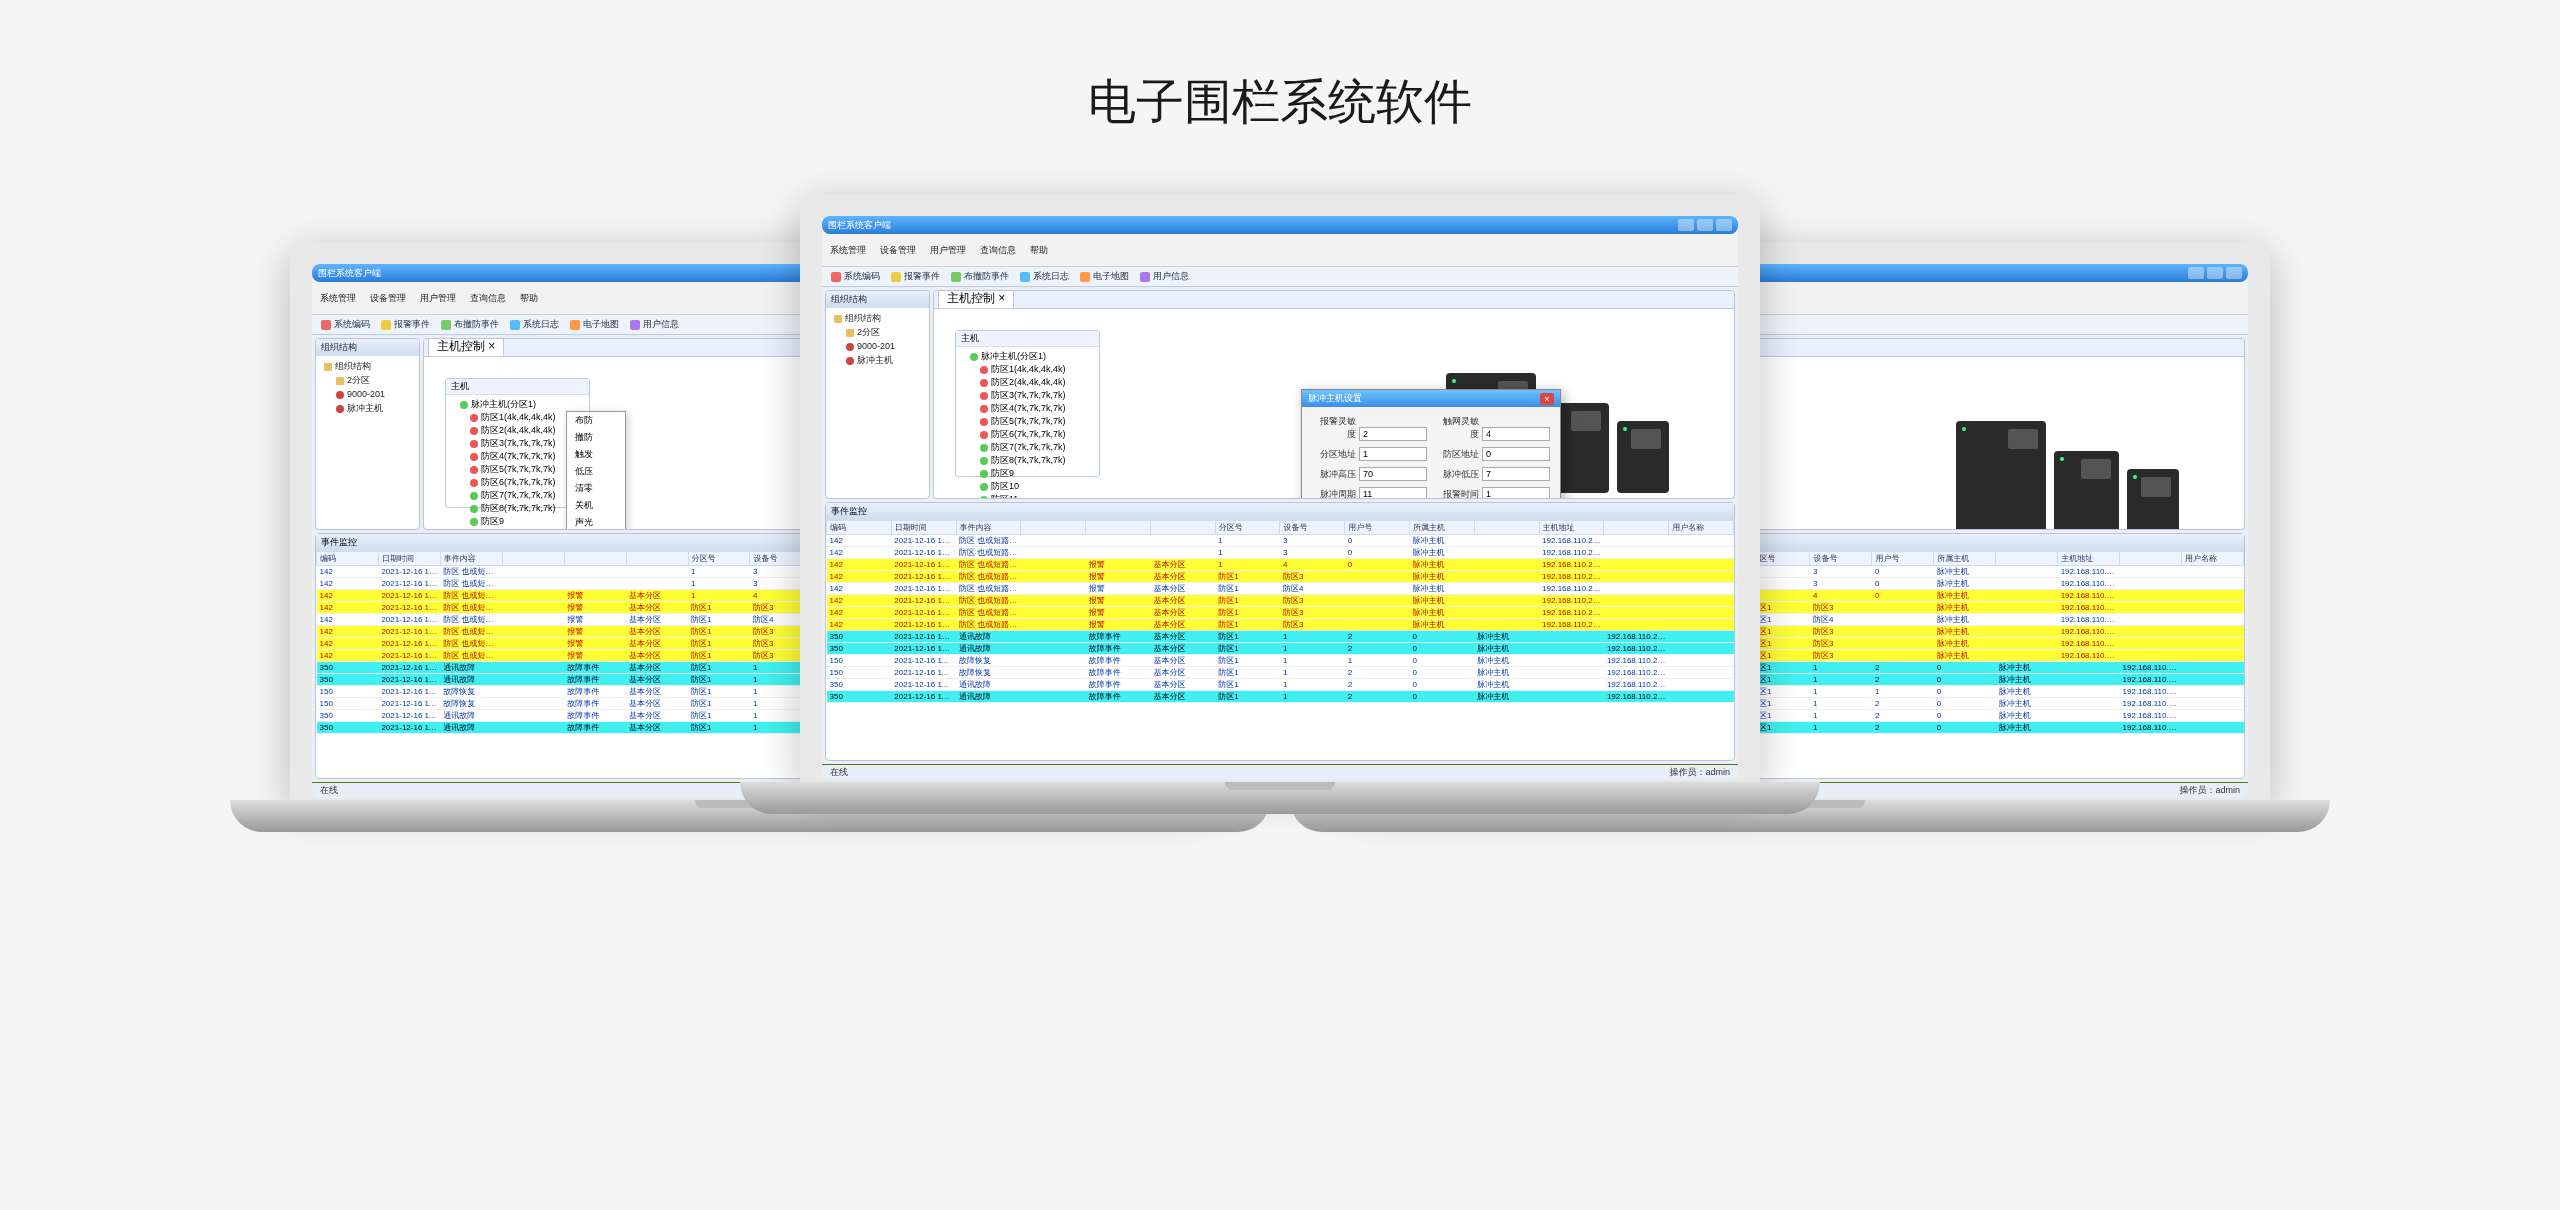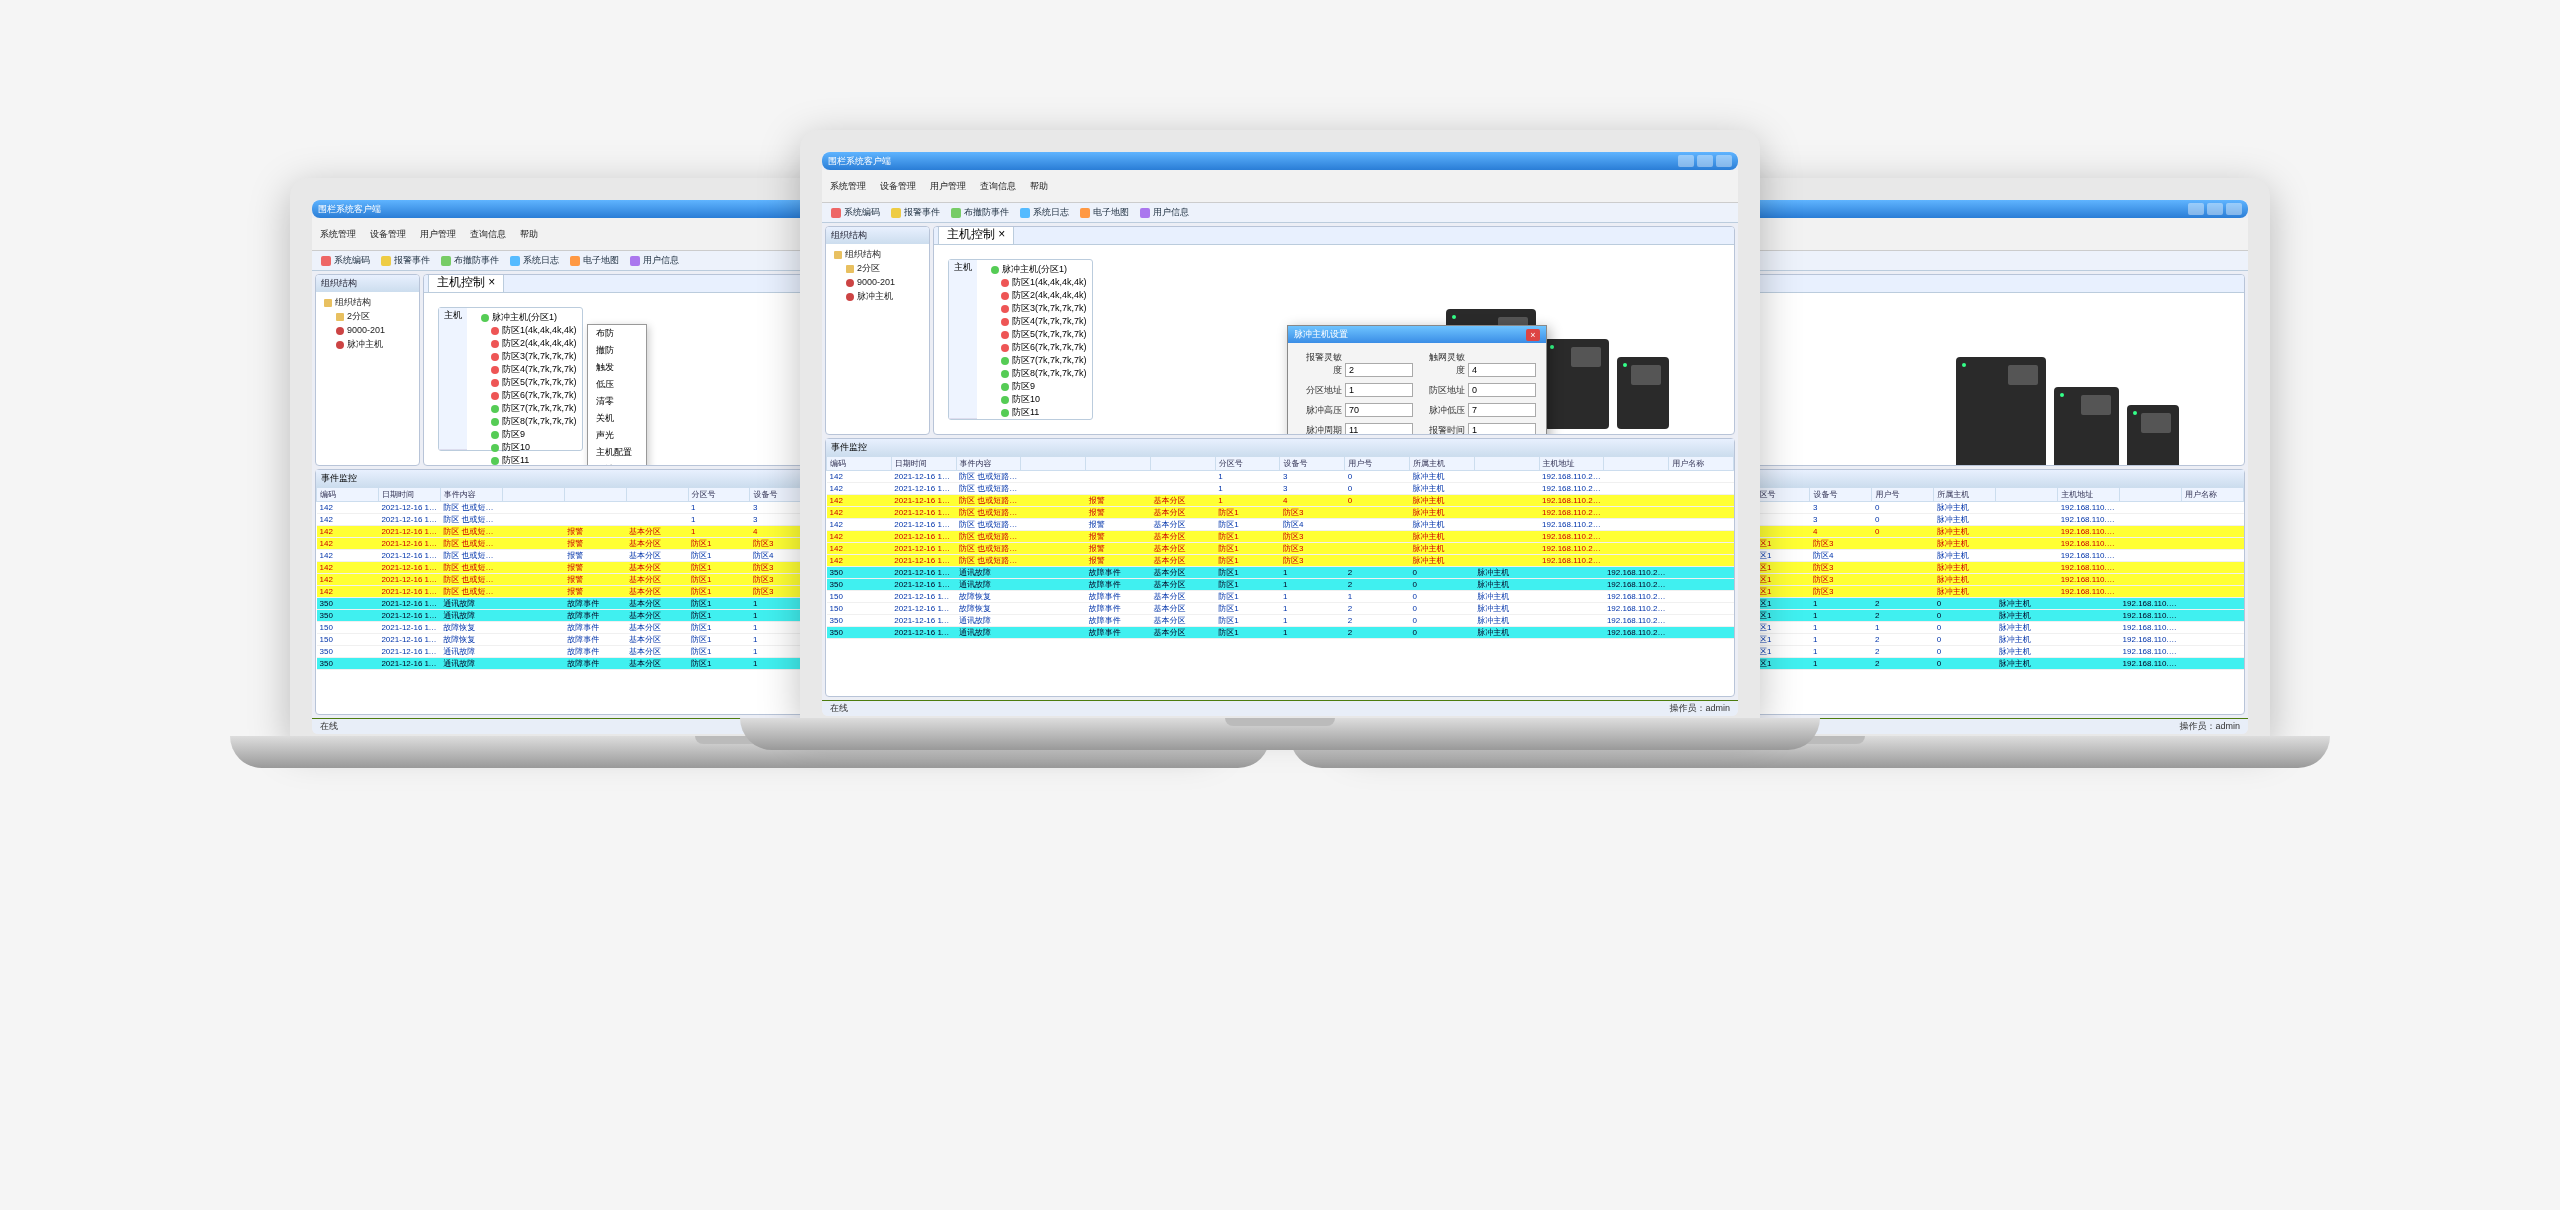--- a/index.html
+++ b/index.html
@@ -35,21 +35,21 @@
 .tree { padding: 3px 4px; font-size: 9px; color: #222; line-height: 14px; }
 .tree .n { white-space: nowrap; }
 .tree .n1 { padding-left: 4px; } .tree .n2 { padding-left: 16px; }
 .tree .ico { display:inline-block; width:8px; height:8px; margin-right:3px; vertical-align:middle; }
 .ico-fold{background:#e8c060;border-radius:1px;} .ico-host{background:#c44;border-radius:50%;}
 
 .mainpanel { flex: 1; background: #fff; border: 1px solid #b8c4d8; border-radius: 4px; margin: 3px 3px 3px 0; position: relative; overflow: hidden; display:flex; flex-direction:column; }
 .tabs { height: 18px; background: #e8f0fe; border-bottom: 1px solid #bcd; display: flex; align-items: flex-end; padding-left: 4px; }
 .tab { background: #fff; border: 1px solid #bcd; border-bottom: none; padding: 1px 8px; font-size: 12px; border-radius: 3px 3px 0 0; margin-right: 2px; text-align: center; }
 .contentrow { flex:1; display:flex; min-height:0; }
-.subpanel { border: 1px solid #bcd; border-radius: 3px; margin: 14px; background:#fff; display:flex; flex-direction:row; }
+.subpanel { border: 1px solid #bcd; border-radius: 3px; margin: 21px; background:#fff; display:flex; flex-direction:column; }
 .subpanel .hdr { background:#eef4ff; padding:1px 5px; font-size:9px; border-bottom:1px solid #dde; }
 .subtree { padding:3px 4px; font-size:9px; line-height:13px; }
 .subtree .line { white-space:nowrap; }
 .icoball { display:inline-block; width:8px; height:8px; border-radius:50%; margin-right:3px; vertical-align:middle; }
 .ball-r{background:#e55;} .ball-g{background:#5c5;}
 
 
 .devices { position:absolute; right:8px; top:24px; width:280px; height:160px; display:flex; align-items:flex-end; gap:8px; }
 .device { background:#2a2a2a; border-radius:4px; position:relative; }
 .device .led{position:absolute;top:6px;left:6px;width:4px;height:4px;background:#3f8;border-radius:50%;}
@@ -85,20 +85,21 @@
 .ctxmenu .mi { padding:2px 8px; cursor:pointer; }
 
 
 .laptop.left .screen, .laptop.right .screen { font-size:7px; }
 .laptop.left .win .workarea, .laptop.right .win .workarea { filter:none; }
 </style>
 </head>
 <body>
 
 <div class="hero">
+  <h1>电子围栏系统软件</h1>
 </div>
 
 <div class="laptops">
 
   <div class="laptop left">
     <div class="screen">
         <div class="win" id="appL">
           <div class="titlebar">
             <span>围栏系统客户端</span>
             <div class="winbtns">

